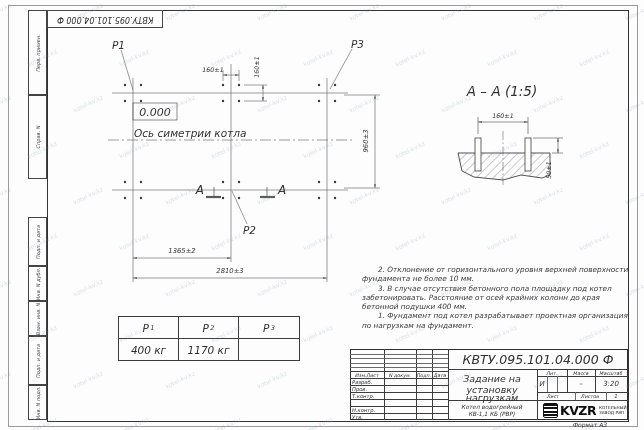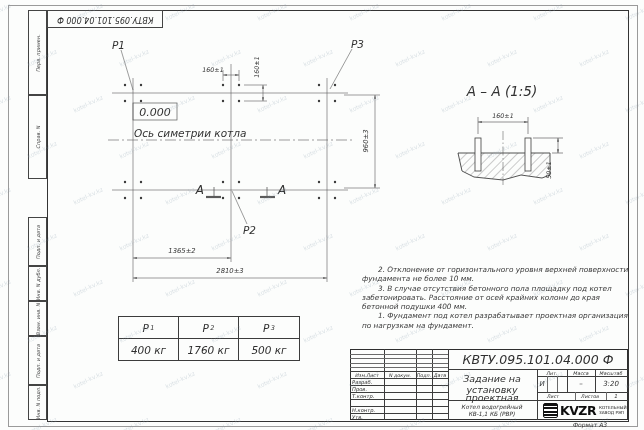--- a/index.html
+++ b/index.html
@@ -227,22 +227,21 @@
       </div>
     <div class="cell">
         <span>P</span>
         <sub>2</sub>
       </div>
     <div class="cell">
         <span>P</span>
         <sub>3</sub>
       </div>
     <div class="cell">400 кг</div>
-    <div class="cell">1760 кг</div>
-    <div class="cell">500 кг</div>
+    <div class="cell">1170 кг</div>
   </div>
 
   <div class="abs" style="left:350px;top:349px;width:278px;height:71px;border:1.4px solid #2f2f2f;box-sizing:border-box;"></div>
 
   <div class="abs vl" style="left:384px;top:349px;height:71px;"></div>
   <div class="abs vl" style="left:416px;top:349px;height:71px;"></div>
   <div class="abs vl" style="left:432px;top:349px;height:71px;"></div>
   <div class="abs vl" style="left:448px;top:349px;height:71px;"></div>
   <div class="abs vl" style="left:537px;top:369px;height:51px;"></div>
   <div class="abs hl thin" style="left:350px;top:353.5px;width:98px;"></div>
@@ -272,21 +271,21 @@
   <div class="tb-text center" style="left:400px;top:374.5px;font-size:4.8px;">N докум.</div>
   <div class="tb-text center" style="left:424px;top:374.5px;font-size:4.8px;">Подп.</div>
   <div class="tb-text center" style="left:440px;top:374.5px;font-size:4.8px;">Дата</div>
   <div class="tb-text" style="left:352px;top:379px;font-size:5.2px;">Разраб.</div>
   <div class="tb-text" style="left:352px;top:386px;font-size:5.2px;">Пров.</div>
   <div class="tb-text" style="left:352px;top:393px;font-size:5.2px;">Т.контр.</div>
   <div class="tb-text" style="left:352px;top:407px;font-size:5.2px;">Н.контр.</div>
   <div class="tb-text" style="left:352px;top:414px;font-size:5.2px;">Утв.</div>
   <div class="tb-text center" style="left:492px;top:378px;font-size:9.5px;">Задание на</div>
   <div class="tb-text center" style="left:492px;top:388.5px;font-size:9.5px;">установку</div>
-  <div class="tb-text center" style="left:492px;top:396.5px;font-size:9.5px;">проектная</div>
+  <div class="tb-text center" style="left:492px;top:396.5px;font-size:9.5px;">нагрузкам</div>
   <div class="tb-text center" style="left:492px;top:406.5px;font-size:5.8px;">Котел водогрейный</div>
   <div class="tb-text center" style="left:492px;top:414px;font-size:5.8px;">КВ-1,1 КБ (РВР)</div>
   <div class="tb-text center" style="left:552px;top:372.5px;font-size:4.8px;">Лит.</div>
   <div class="tb-text center" style="left:581px;top:372.5px;font-size:4.8px;">Масса</div>
   <div class="tb-text center" style="left:611px;top:372.5px;font-size:4.8px;">Масштаб</div>
   <div class="tb-text center" style="left:542px;top:384px;font-size:7px;">И</div>
   <div class="tb-text center" style="left:581px;top:384px;font-size:7px;">–</div>
   <div class="tb-text center" style="left:611px;top:384px;font-size:7px;">3:20</div>
   <div class="tb-text center" style="left:553px;top:396px;font-size:4.8px;">Лист</div>
   <div class="tb-text center" style="left:590px;top:396px;font-size:4.8px;">Листов</div>

